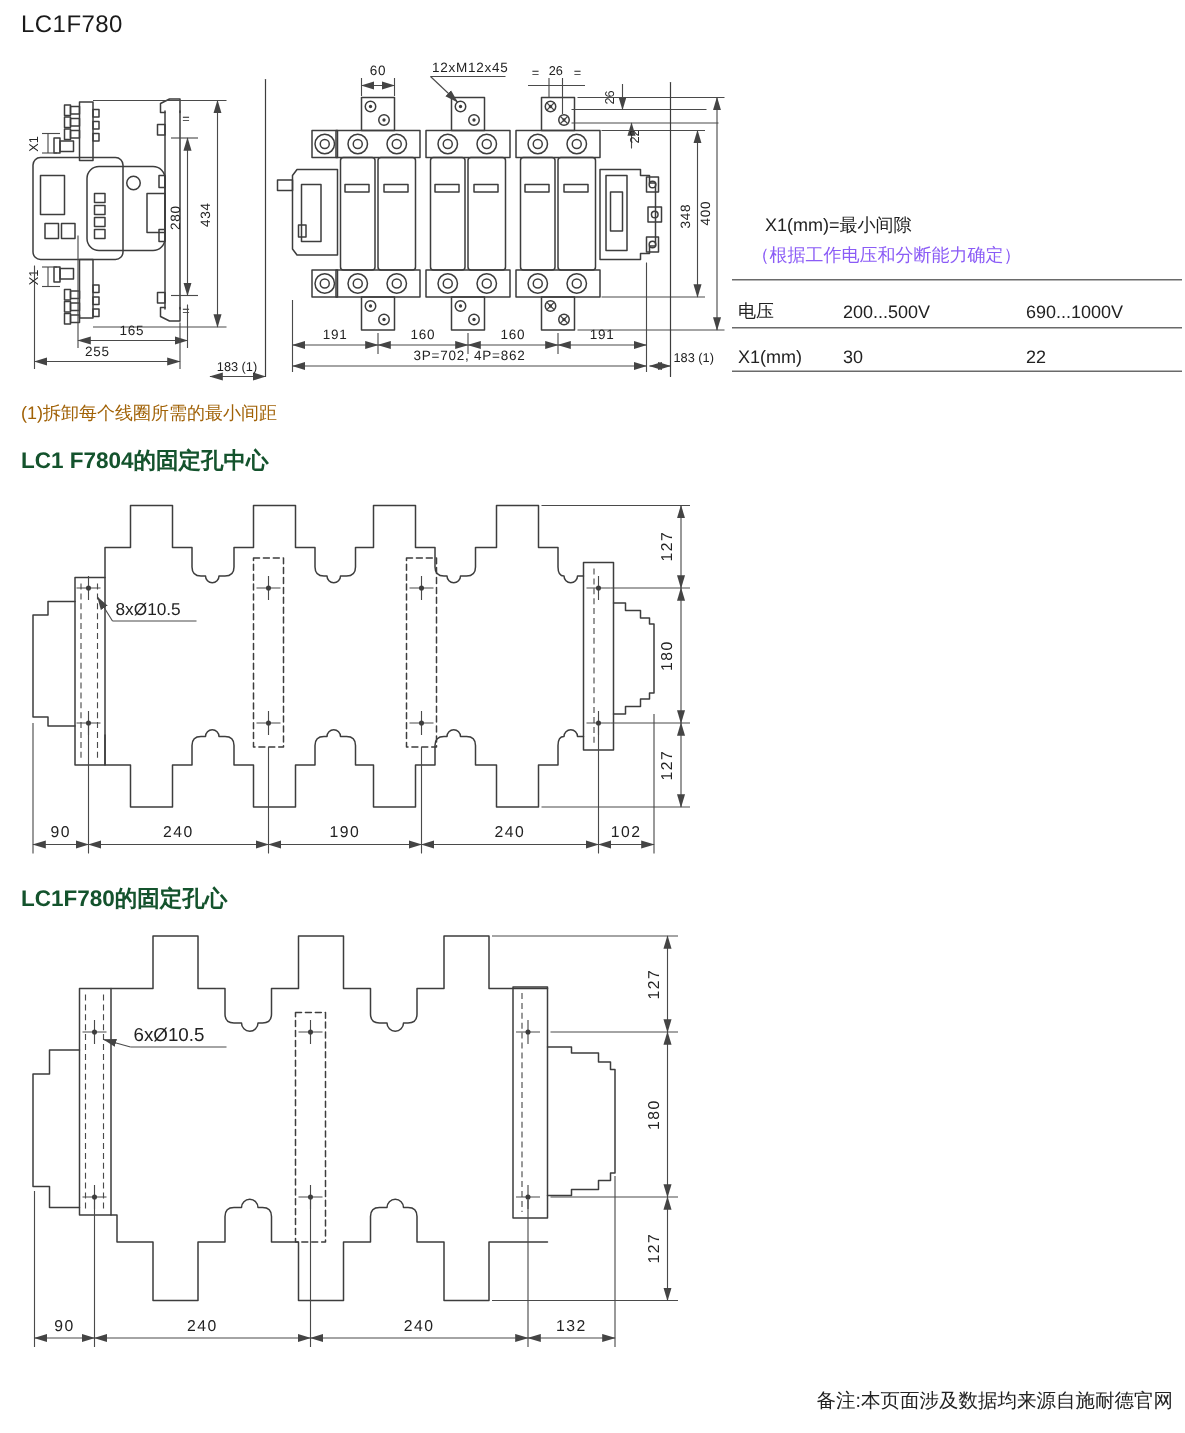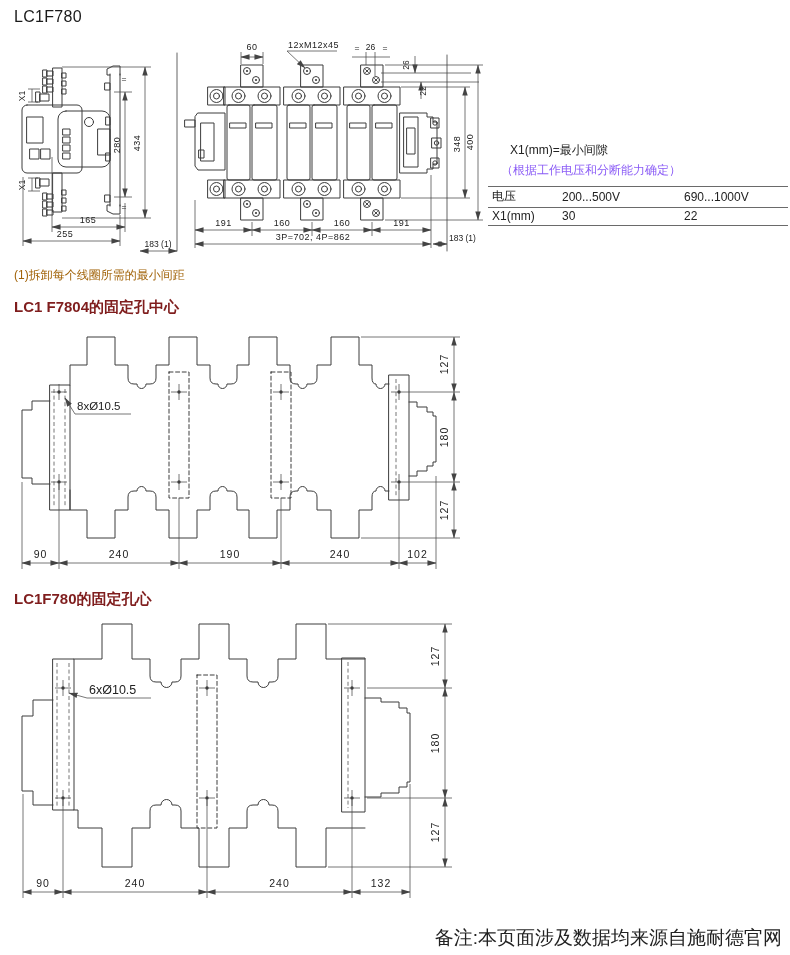--- a/index.html
+++ b/index.html
@@ -1,39 +1,39 @@
 <!DOCTYPE html>
 <html><head>
 <meta charset="utf-8">
 <style>
   html,body{margin:0;padding:0}
   body{width:790px;height:955px;position:relative;background:#fff;
        font-family:"Liberation Sans",sans-serif;color:#111;overflow:hidden}
   .abs{position:absolute}
   .h1{font-size:16px;font-weight:normal;letter-spacing:.3px;color:#1a1a1a}
-  .h2{font-size:15px;font-weight:bold;color:#7f1d1d}
+  .h2{font-size:15px;font-weight:bold;color:#14532d}
   .note{font-size:12px;color:#a16207}
-  .footer{font-size:19px;color:#222}
+  .footer{font-size:13px;color:#222}
   svg{overflow:visible;display:block}
   .ln{fill:none;stroke:#3d3d3d;stroke-width:1;stroke-linejoin:round;stroke-linecap:round}
   .th{stroke-width:.8}
   .dsh{stroke-dasharray:4 2.6}
   .dim{fill:none;stroke:#4a4a4a;stroke-width:.75}
   .fil{fill:#3d3d3d;stroke:none}
   text{fill:#222;font-family:"Liberation Sans",sans-serif}
   text.d{font-size:9px;letter-spacing:.5px}
   text.ds{font-size:8.5px}
   text.d2{font-size:10.5px;letter-spacing:1px}
   text.lbl{font-size:11.5px}
   
   .tblwrap{left:488px;top:142px;width:300px}
   .tnote1{font-size:12px;color:#222;margin-left:22px}
   .tnote2{font-size:12px;color:#8b5cf6;margin-left:13px;margin-top:3px}
   table.x1{border-collapse:collapse;width:100%;margin-top:7px}
-  table.x1 td{font-size:12px;padding:1px 4px 2px 4px;color:#222}
+  table.x1 td{font-size:12px;padding:12px 4px 2px 4px;color:#222}
   table.x1 tr{border-bottom:1px solid #6a6a6a}
   table.x1{border-top:1px solid #6a6a6a}
   td.c0{width:62px}
   td.c1{width:114px}
 </style>
 </head>
 <body>
 
 <div class="abs h1" style="left:14px;top:8px">LC1F780</div>
 

